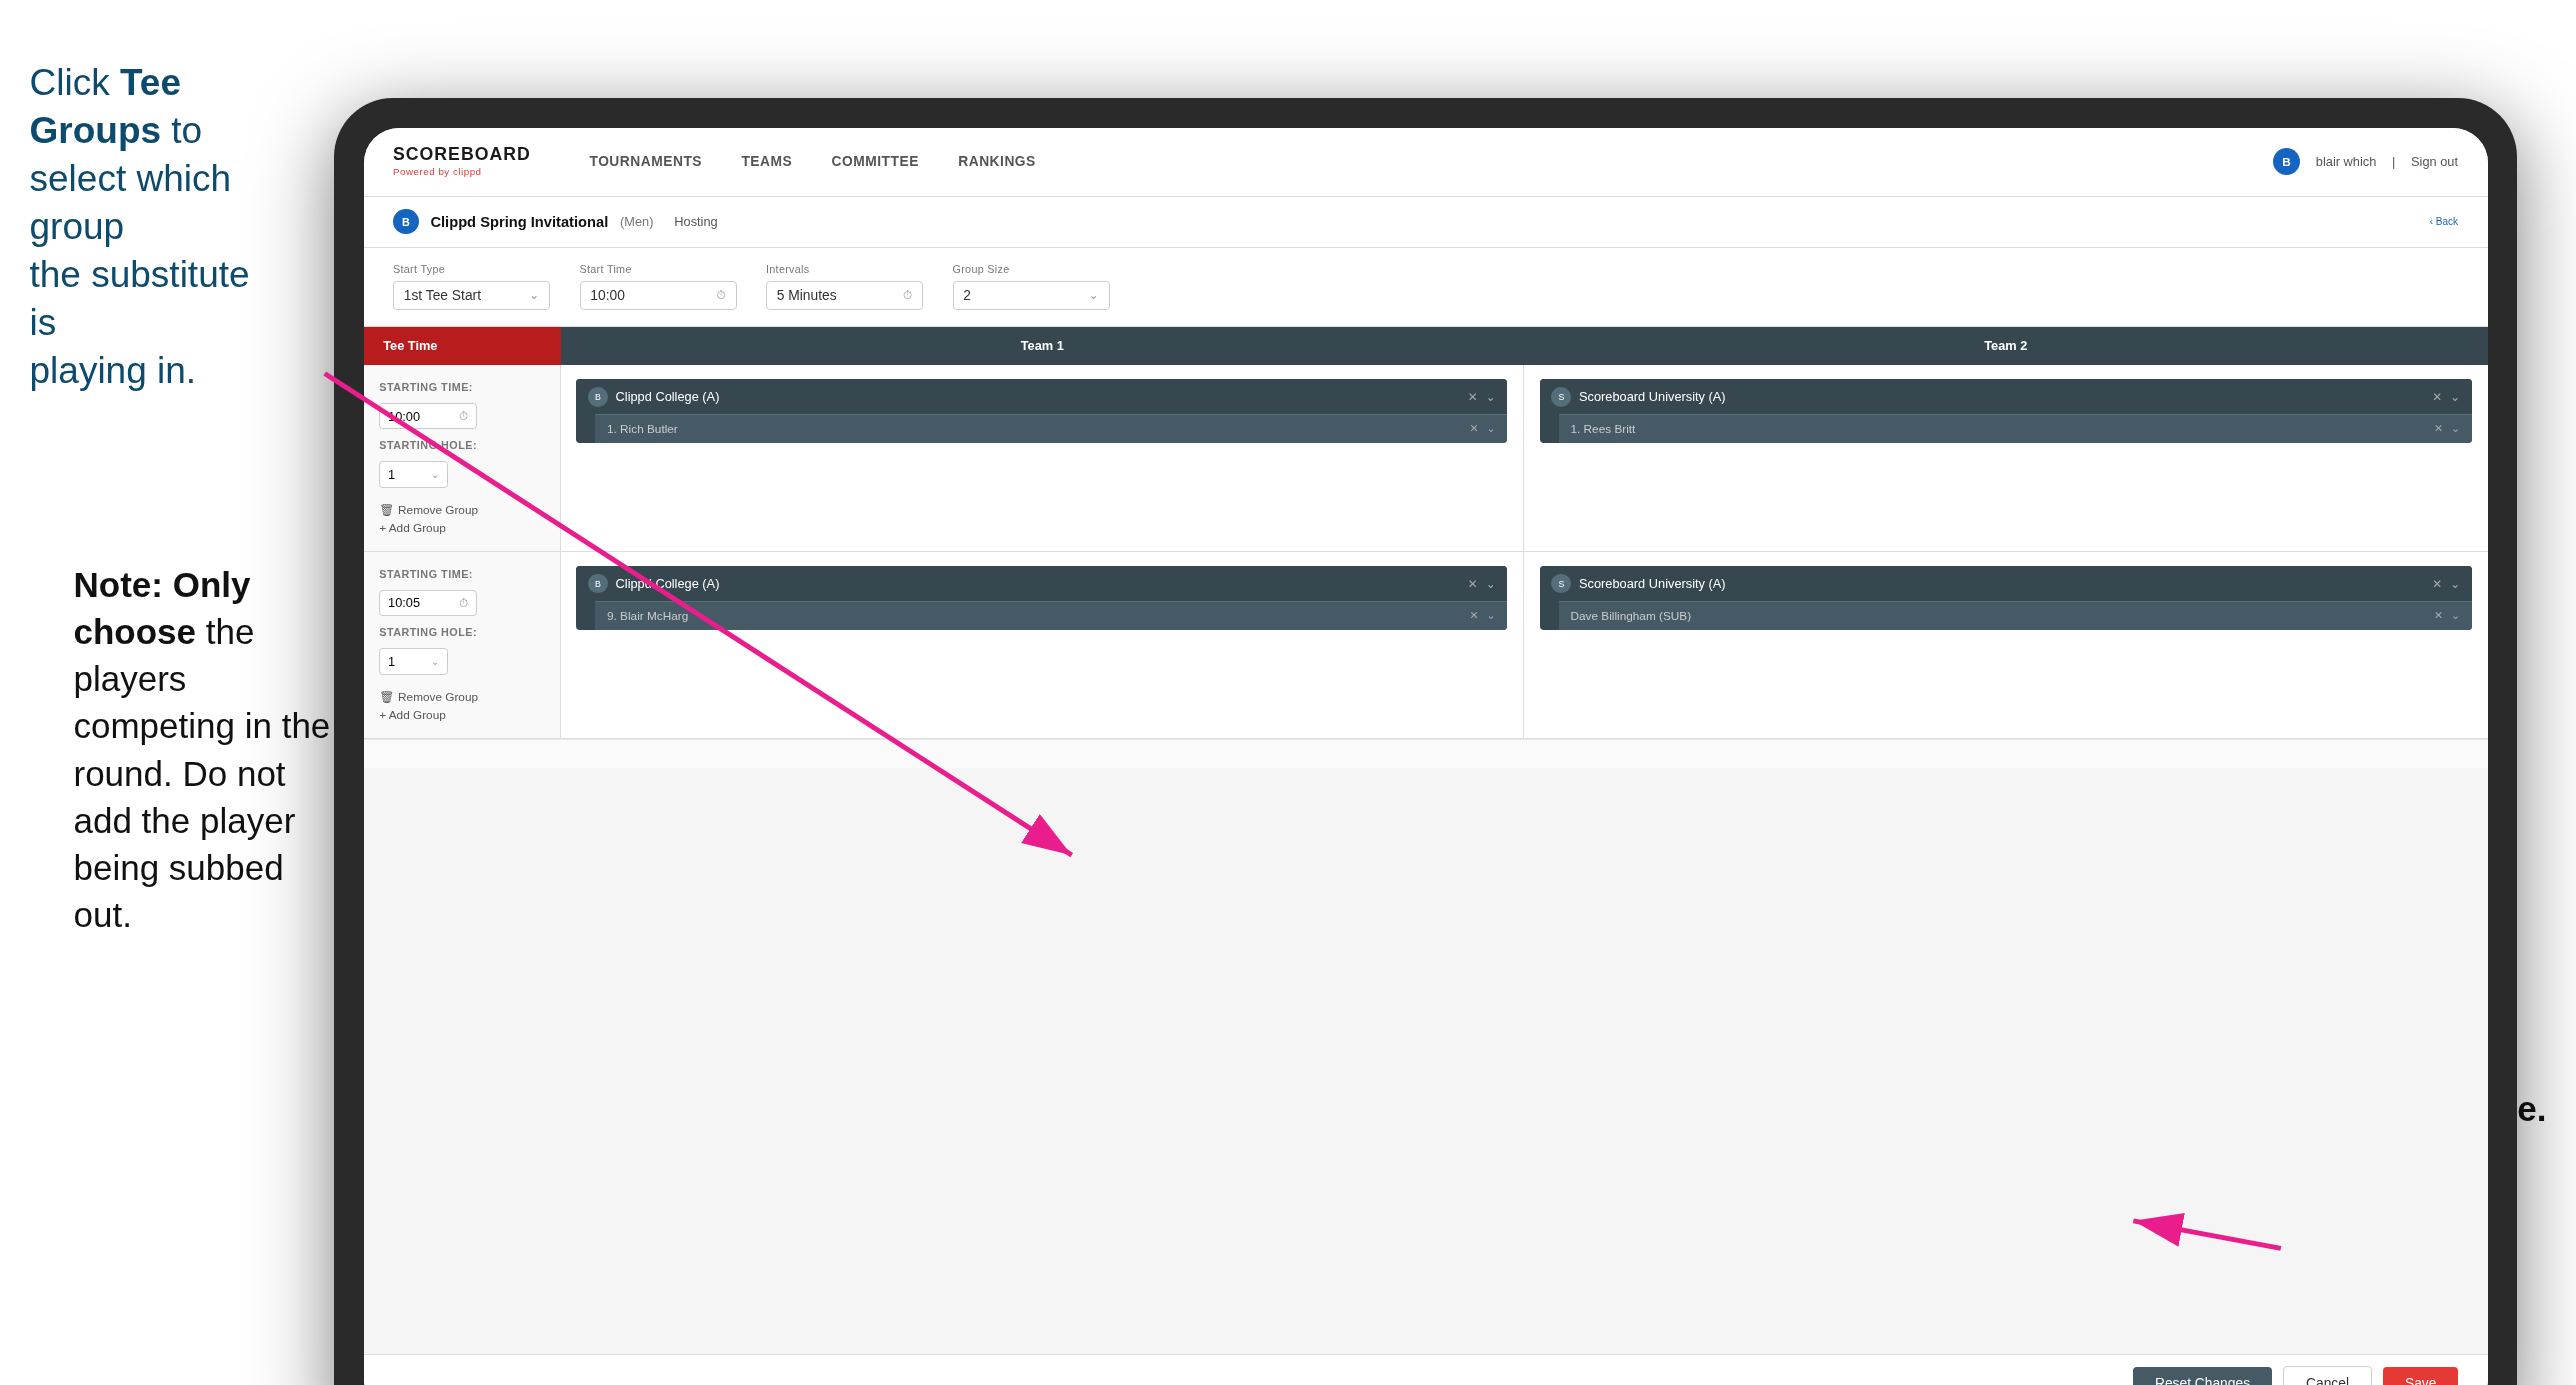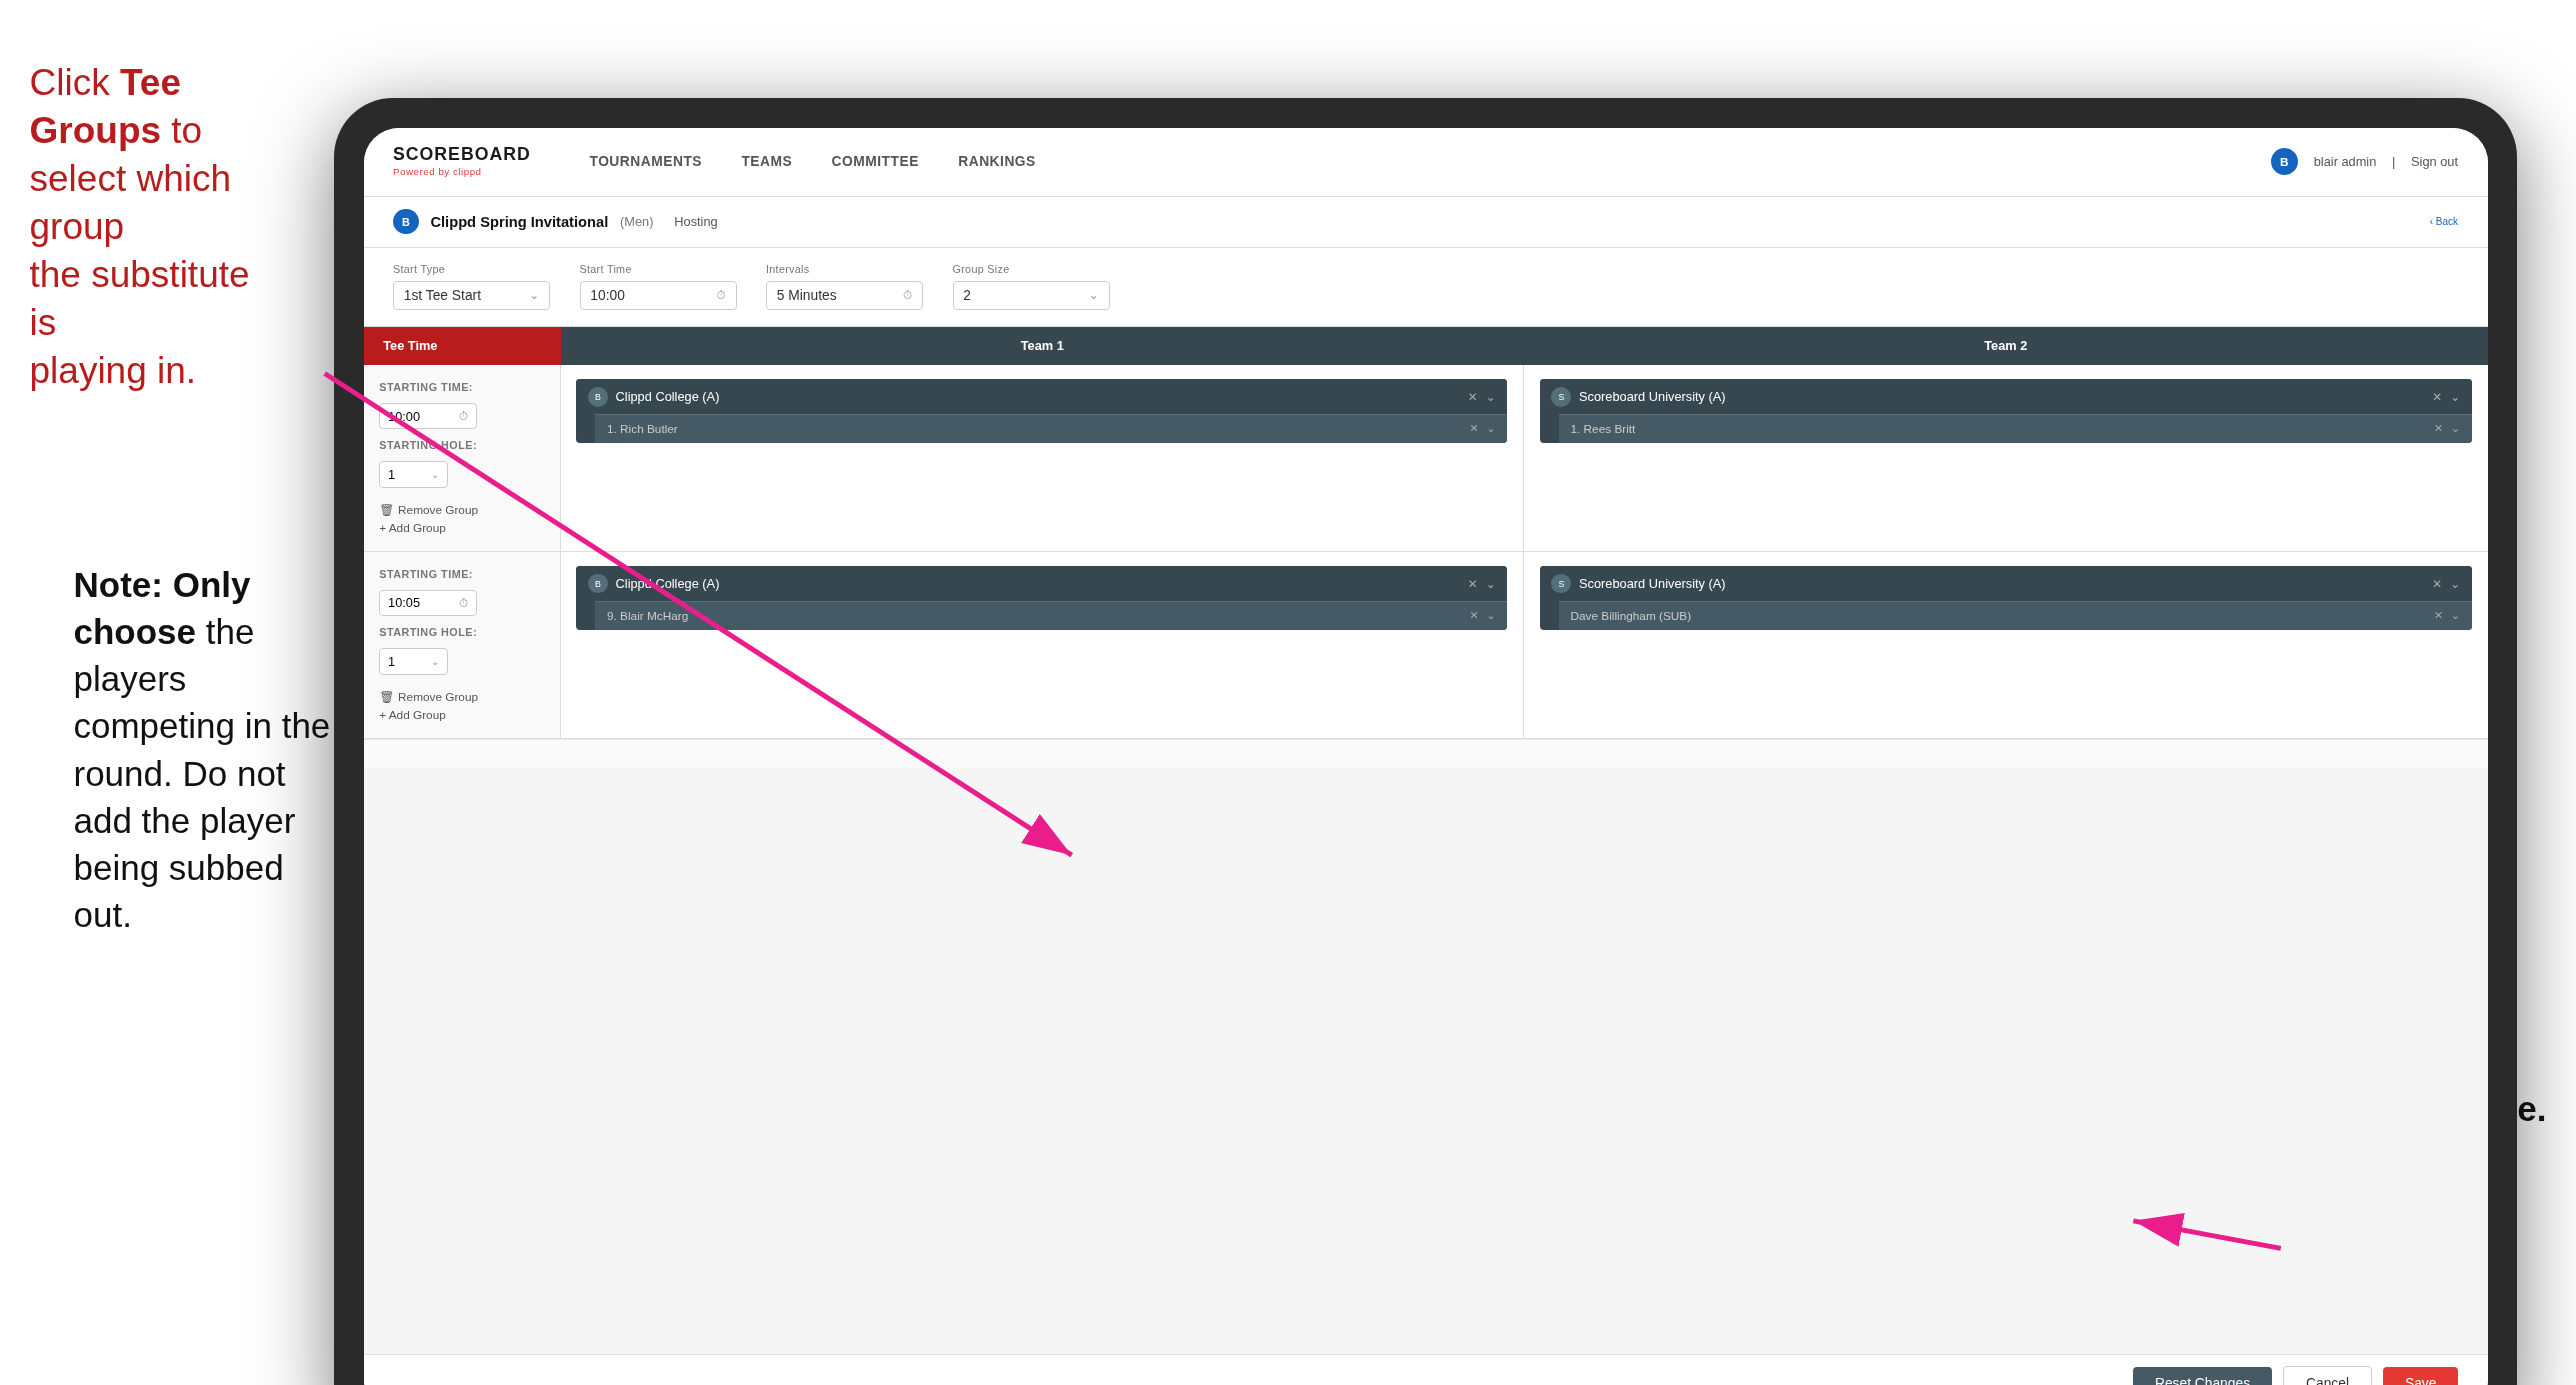--- a/index.html
+++ b/index.html
@@ -14,21 +14,21 @@
 
     
     .instruction-block {
       position: absolute;
       left: 0;
       top: 39px;
       width: 315px;
       padding: 19.7px 29.5px;
       font-size: 37px;
       line-height: 1.3;
-      color: #b91c1c;
+      color: #0c4a6e;
     }
     .instruction-block .bold { font-weight: 700; }
 
     .note-block {
       position: absolute;
       left: 0;
       top: 541px;
       width: 324px;
       padding: 19.7px 29.5px;
       font-size: 35px;
@@ -506,21 +506,21 @@
         </div>
       </div>
       <div class="nav-items">
         <div class="nav-item">TOURNAMENTS</div>
         <div class="nav-item">TEAMS</div>
         <div class="nav-item">COMMITTEE</div>
         <div class="nav-item">RANKINGS</div>
       </div>
       <div class="nav-right">
         <div class="user-avatar-small">B</div>
-        <span>blair admin</span>
+        <span>blair which</span>
         <span> | </span>
         <span>Sign out</span>
       </div>
     </div>
 
     <div class="sub-header">
       <div class="sub-header-left">
         <div class="event-badge">B</div>
         <span class="event-title">Clippd Spring Invitational</span>
         <span style="font-size:12.8px;color:#777;">(Men)</span>

